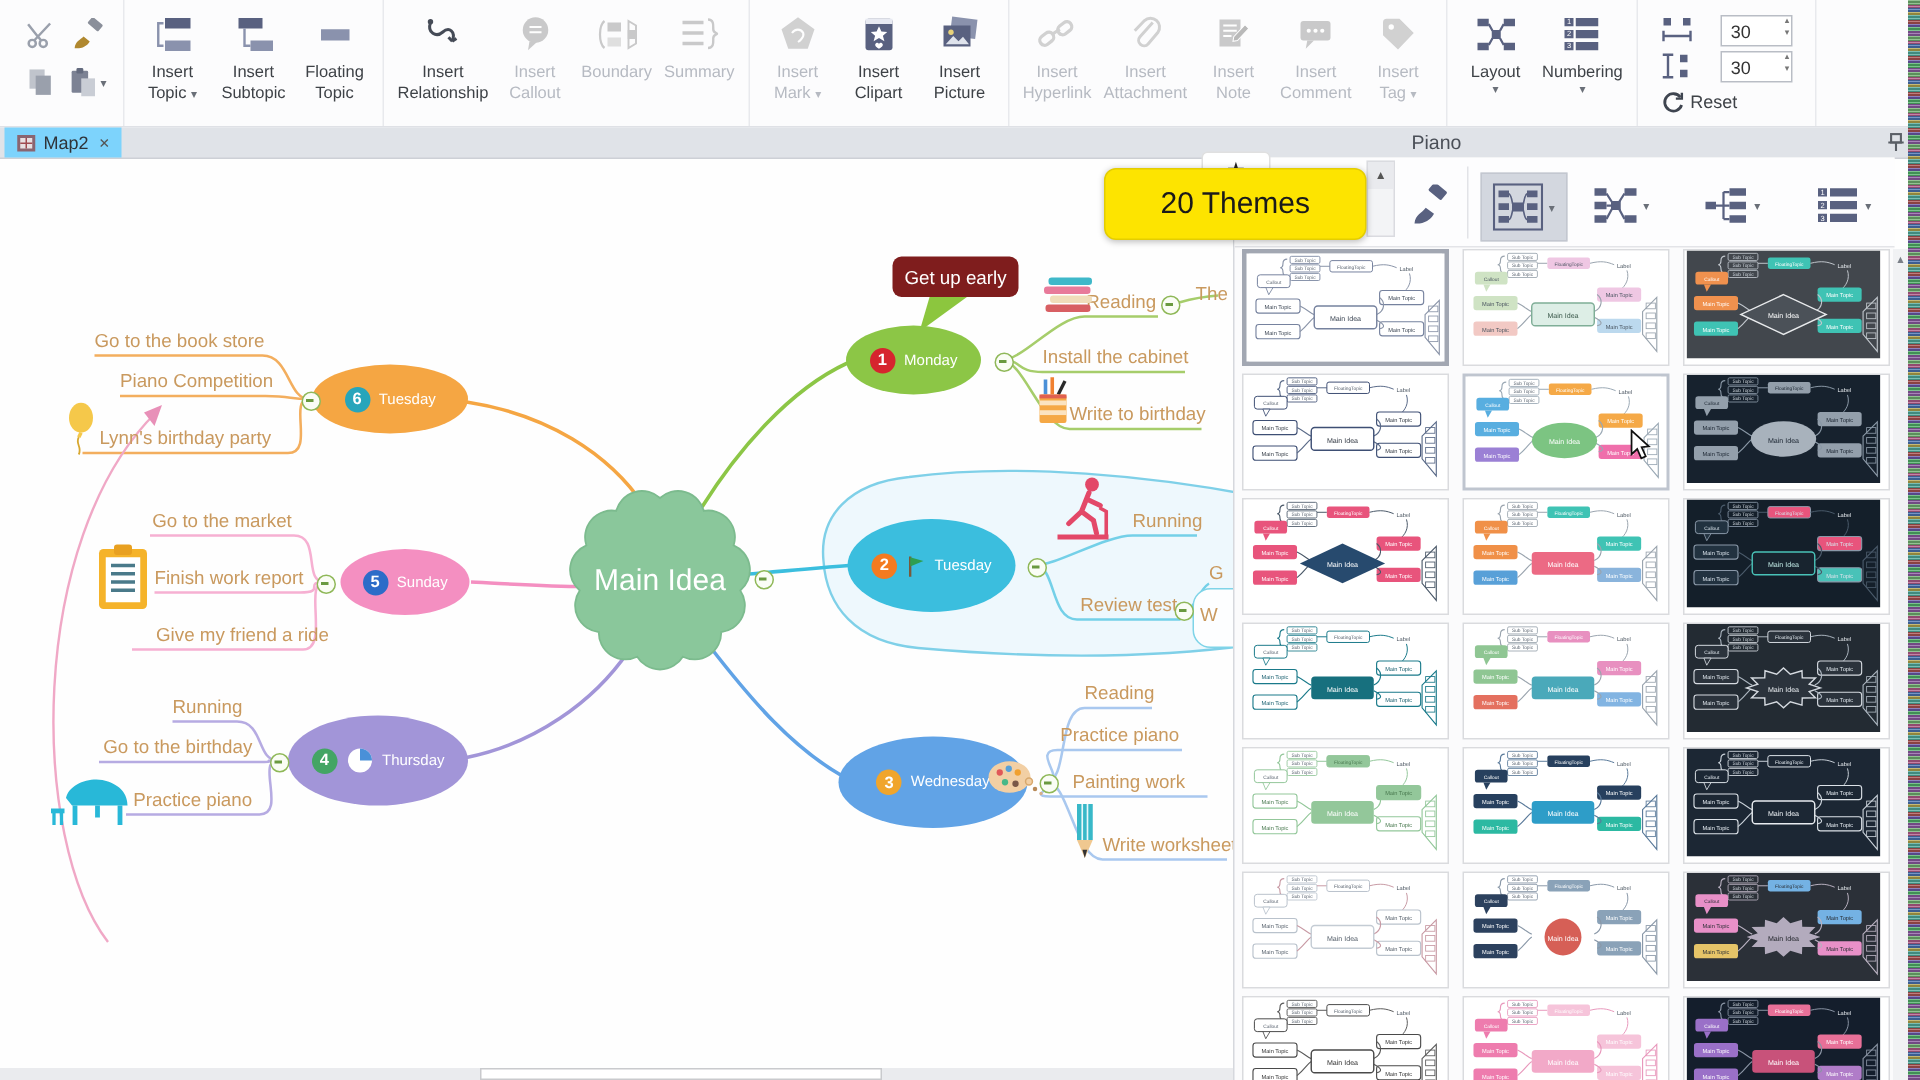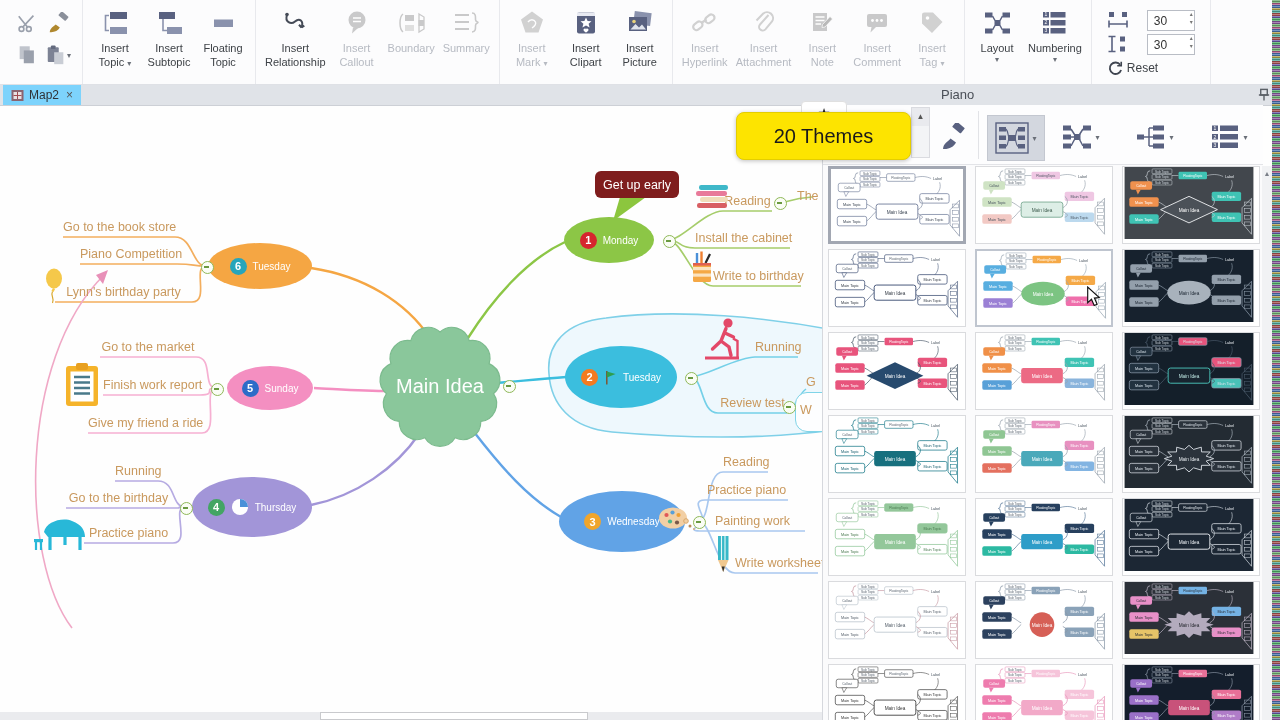--- a/index.html
+++ b/index.html
@@ -1408,21 +1408,21 @@
 <div class="subl" style="left: 100px; top: 339px; width: 96px; color: rgb(201, 153, 94);">Go to the market</div>
 <div class="subl" style="left: 103px; top: 377px; width: 97px; color: rgb(201, 153, 94);">Finish work report</div>
 <div class="cicon" style="left: 64px; top: 362px;">
     <svg width="38" height="48" viewBox="0 0 38 48">
       <rect x="2" y="4" width="32" height="40" rx="3" fill="#f5b32a"></rect>
       <rect x="6.5" y="9.5" width="23" height="30" fill="#fff"></rect>
       <rect x="12" y="1" width="12" height="7" rx="2" fill="#e8a020"></rect>
       <path d="M10 15 H26 M10 20.5 H26 M10 26 H26 M10 31.5 H26" stroke="#4a7a8a" stroke-width="2.4"></path>
     </svg>
   </div>
-<div class="subl" style="left: 88px; top: 415px; width: 114px; color: rgb(201, 153, 94);">Give my friend a ride</div>
+<div class="subl" style="left: 104px; top: 415px; width: 114px; color: rgb(201, 153, 94);">Give my friend a ride</div>
 <div class="oval" style="left: 208px; top: 243px; width: 104px; height: 46px; background: rgb(245, 166, 67);">
     <span class="num" style="background:#27a5bb">6</span>
     <span class="olabel">Tuesday</span>
   </div>
 <div class="subl" style="left: 63px; top: 219px; width: 112px; color: rgb(201, 153, 94);">Go to the book store</div>
 <div class="subl" style="left: 80px; top: 246px; width: 97px; color: rgb(201, 153, 94);">Piano Competition</div>
 <div class="subl" style="left: 55px; top: 284px; width: 137px; color: rgb(201, 153, 94);">Lynn's birthday party</div>
 <div class="cicon" style="left: 44px; top: 268px;">
     <svg width="20" height="36" viewBox="0 0 20 36">
       <ellipse cx="10" cy="10.5" rx="8" ry="10" fill="#f5c84a"></ellipse>

